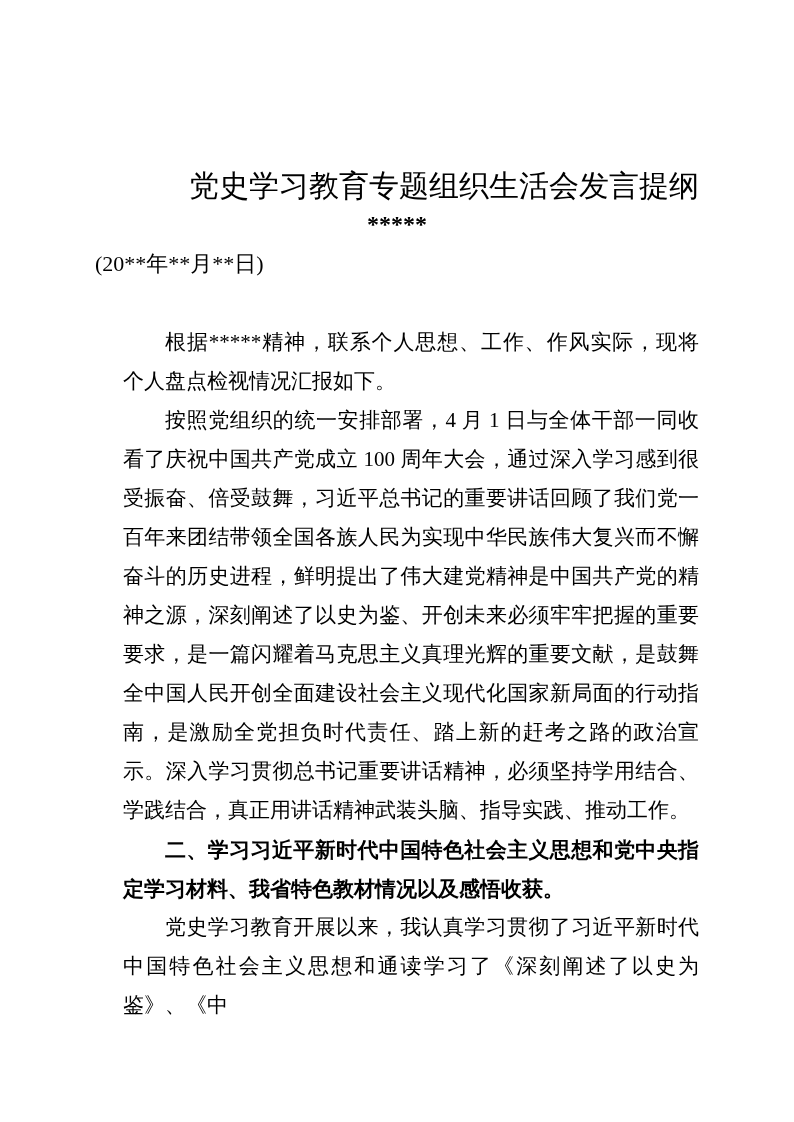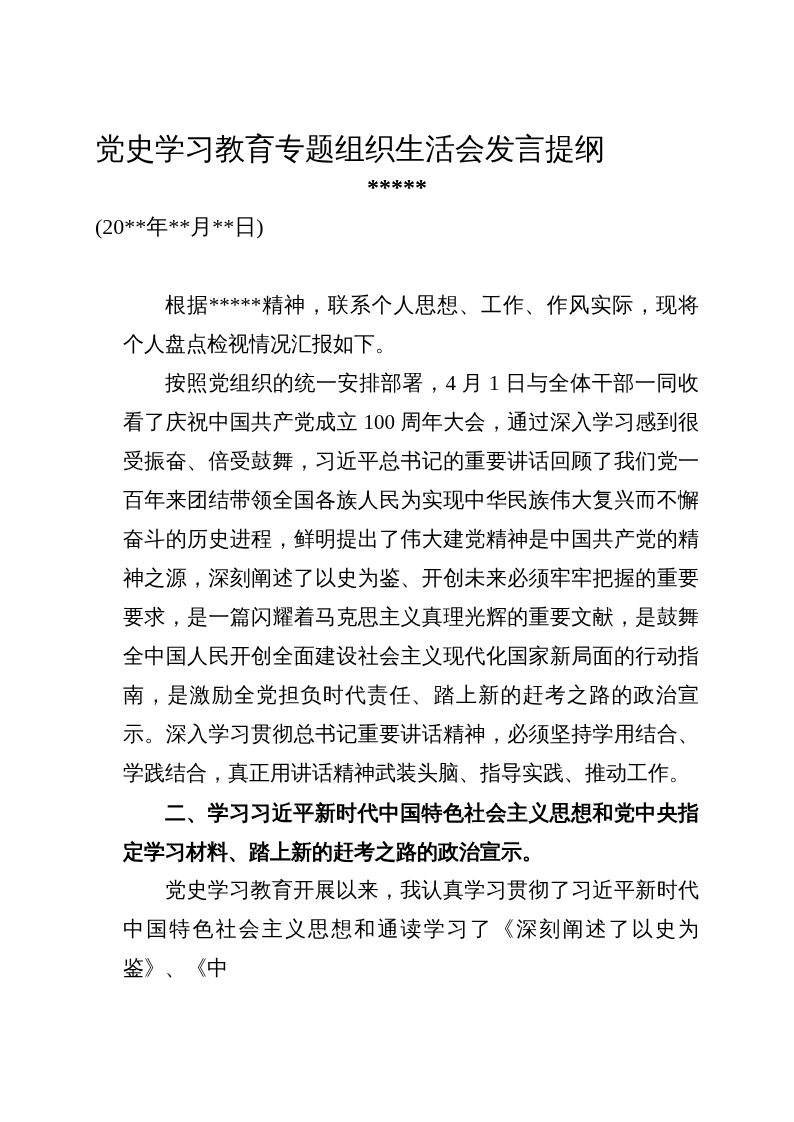--- a/index.html
+++ b/index.html
@@ -19,22 +19,23 @@
   }
   .content {
     width: 604px;
     margin: 0 auto;
     padding-top: 128px;
   }
   .doc-title {
     font-size: 30px;
     font-weight: 400;
     line-height: 42px;
-    text-align: left;
+    text-align: right;
     white-space: nowrap;
+    margin-top: 37px;
   }
   .stars-line {
     font-size: 24px;
     font-weight: 700;
     line-height: 34px;
     text-align: center;
   }
   .date-line {
     font-size: 22px;
     line-height: 46px;
@@ -59,17 +60,17 @@
 <body>
 
 <div class="page">
   <div class="content">
     <h1 class="doc-title">党史学习教育专题组织生活会发言提纲</h1>
     <div class="stars-line">*****</div>
     <div class="date-line">(20**年**月**日)</div>
     <div class="doc-body" id="paragraphs">
         <p class="body-paragraph">根据*****精神，联系个人思想、工作、作风实际，现将个人盘点检视情况汇报如下。</p>
         <p class="body-paragraph">按照党组织的统一安排部署，4 月 1 日与全体干部一同收看了庆祝中国共产党成立 100 周年大会，通过深入学习感到很受振奋、倍受鼓舞，习近平总书记的重要讲话回顾了我们党一百年来团结带领全国各族人民为实现中华民族伟大复兴而不懈奋斗的历史进程，鲜明提出了伟大建党精神是中国共产党的精神之源，深刻阐述了以史为鉴、开创未来必须牢牢把握的重要要求，是一篇闪耀着马克思主义真理光辉的重要文献，是鼓舞全中国人民开创全面建设社会主义现代化国家新局面的行动指南，是激励全党担负时代责任、踏上新的赶考之路的政治宣示。深入学习贯彻总书记重要讲话精神，必须坚持学用结合、学践结合，真正用讲话精神武装头脑、指导实践、推动工作。</p>
-        <p class="section-heading">二、学习习近平新时代中国特色社会主义思想和党中央指定学习材料、踏上新的赶考之路的政治宣示。</p>
+        <p class="section-heading">二、学习习近平新时代中国特色社会主义思想和党中央指定学习材料、我省特色教材情况以及感悟收获。</p>
         <p class="body-paragraph">党史学习教育开展以来，我认真学习贯彻了习近平新时代中国特色社会主义思想和通读学习了《深刻阐述了以史为鉴》、《中</p>
       </div>
   </div>
 </div>
 
 </body></html>

